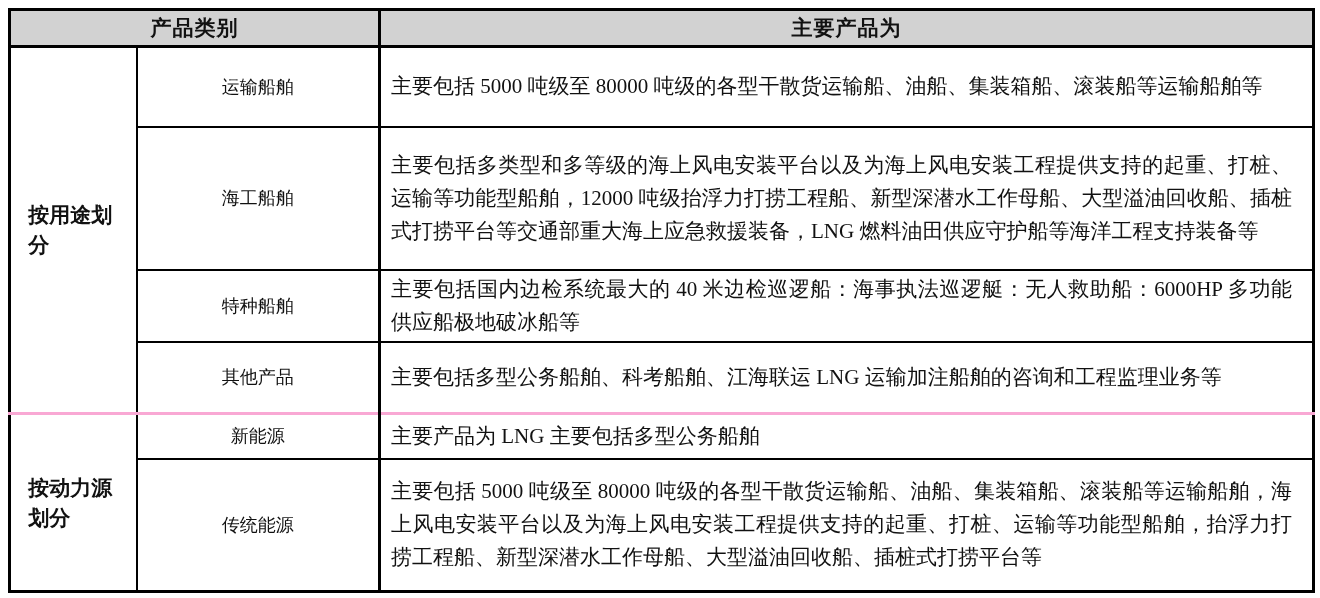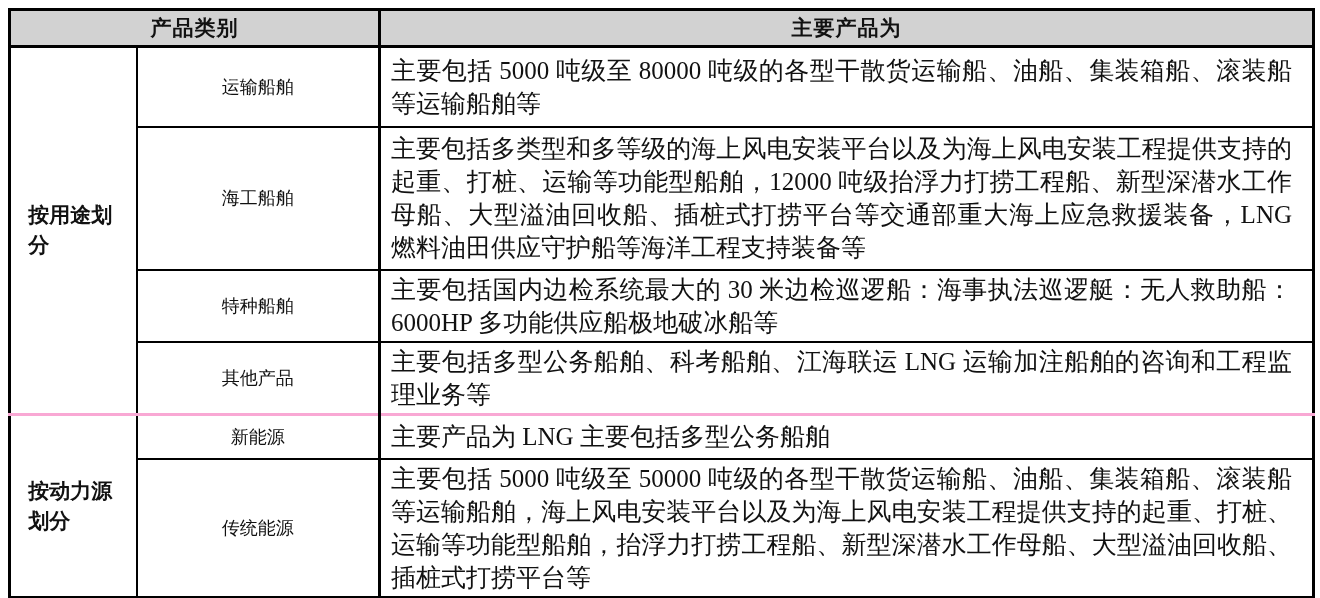--- a/index.html
+++ b/index.html
@@ -55,21 +55,21 @@
     padding: 0;
   }
   .group-inner { width: 90px; margin: 0 auto; }
 
   td.category-cell {
     font-size: 18px;
     text-align: center;
     padding: 0 4px;
   }
   td.desc-cell {
-    font-size: 25px;
+    font-size: 21px;
     line-height: 33px;
     padding: 2px 20px 2px 10px;
     text-align: justify;
   }
   
   tr.r-transport { height: 80px; }
   tr.r-offshore  { height: 143px; }
   tr.r-special   { height: 72px; }
   tr.r-other     { height: 72px; margin-top: 44px; }
   tr.r-newenergy { height: 45px; }
@@ -99,35 +99,35 @@
         <td class="desc-cell">主要包括 5000 吨级至 80000 吨级的各型干散货运输船、油船、集装箱船、滚装船等运输船舶等</td>
       </tr>
 
       <tr class="r-offshore">
         <td class="category-cell">海工船舶</td>
         <td class="desc-cell">主要包括多类型和多等级的海上风电安装平台以及为海上风电安装工程提供支持的起重、打桩、运输等功能型船舶，12000 吨级抬浮力打捞工程船、新型深潜水工作母船、大型溢油回收船、插桩式打捞平台等交通部重大海上应急救援装备，LNG 燃料油田供应守护船等海洋工程支持装备等</td>
       </tr>
 
       <tr class="r-special">
         <td class="category-cell">特种船舶</td>
-        <td class="desc-cell">主要包括国内边检系统最大的 30 米边检巡逻船：海事执法巡逻艇：无人救助船：6000HP 多功能供应船极地破冰船等</td>
+        <td class="desc-cell">主要包括国内边检系统最大的 40 米边检巡逻船：海事执法巡逻艇：无人救助船：6000HP 多功能供应船极地破冰船等</td>
       </tr>
 
       <tr class="r-other">
         <td class="category-cell">其他产品</td>
         <td class="desc-cell">主要包括多型公务船舶、科考船舶、江海联运 LNG 运输加注船舶的咨询和工程监理业务等</td>
       </tr>
 
       <tr class="r-newenergy section-start">
         <td class="group-cell" rowspan="2">
           <div class="group-inner">按动力源划分</div>
         </td>
         <td class="category-cell">新能源</td>
         <td class="desc-cell">主要产品为 LNG 主要包括多型公务船舶</td>
       </tr>
 
       <tr class="r-tradition">
         <td class="category-cell">传统能源</td>
-        <td class="desc-cell">主要包括 5000 吨级至 50000 吨级的各型干散货运输船、油船、集装箱船、滚装船等运输船舶，海上风电安装平台以及为海上风电安装工程提供支持的起重、打桩、运输等功能型船舶，抬浮力打捞工程船、新型深潜水工作母船、大型溢油回收船、插桩式打捞平台等</td>
+        <td class="desc-cell">主要包括 5000 吨级至 80000 吨级的各型干散货运输船、油船、集装箱船、滚装船等运输船舶，海上风电安装平台以及为海上风电安装工程提供支持的起重、打桩、运输等功能型船舶，抬浮力打捞工程船、新型深潜水工作母船、大型溢油回收船、插桩式打捞平台等</td>
       </tr>
     </tbody>
   </table>
 </div>
 
 </body></html>

